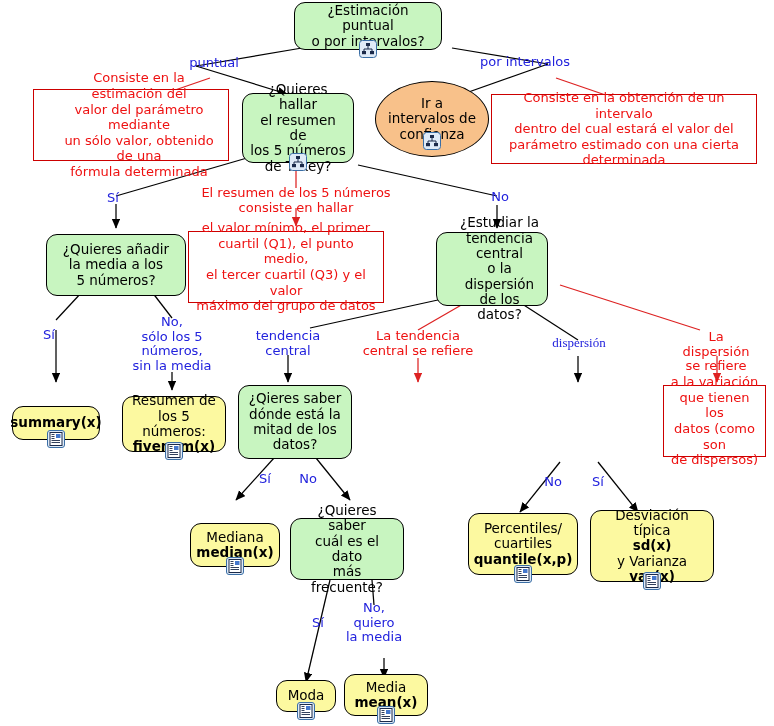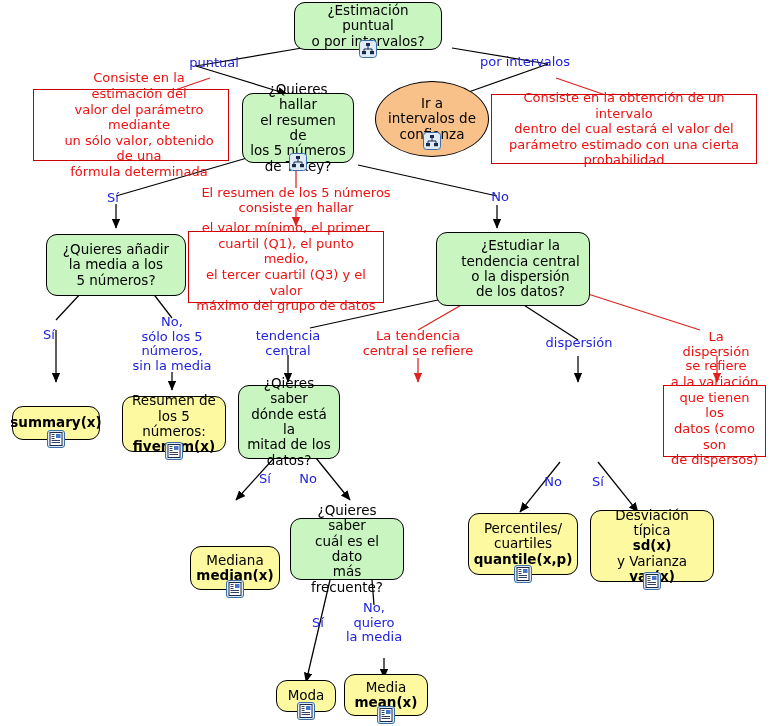--- a/index.html
+++ b/index.html
@@ -221,37 +221,37 @@
         <rect x="11" y="11" width="4" height="3.2" fill="#1b2a4a"></rect>
         <path d="M9,6 L9,9 M5,9 L13,9 M5,9 L5,11 M13,9 L13,11" stroke="#1b2a4a" stroke-width="1" fill="none"></path>
       </svg>
     </span>
   </div>
 
   <div class="node n-red" style="left:491px;top:94px;width:266px;height:70px;">
     <span class="txt">Consiste en la obtención de un intervalo
 dentro del cual estará el valor del
 parámetro estimado con una cierta
-probabilidad</span>
+determinada</span>
   </div>
 
   <div class="node n-green" style="left:46px;top:234px;width:140px;height:62px;">
     <span class="txt">¿Quieres añadir
 la media a los
 5 números?</span>
   </div>
 
   <div class="node n-red" style="left:188px;top:231px;width:196px;height:72px;">
     <span class="txt">el valor mínimo, el primer
 cuartil (Q1), el punto medio,
 el tercer cuartil (Q3) y el valor
 máximo del grupo de datos</span>
   </div>
 
-  <div class="node n-green" style="left:436px;top:232px;width:154px;height:74px;padding-left:22px;">
+  <div class="node n-green" style="left:436px;top:232px;width:112px;height:74px;padding-left:22px;">
     <span class="txt">¿Estudiar la
 tendencia central
 o la dispersión
 de los datos?</span>
   </div>
 
   <div class="node n-yellow" style="left:12px;top:406px;width:88px;height:34px;">
     <span class="txt mono-b">summary(x)</span>
     <span class="icon-wrap">
       <svg width="18" height="18" viewBox="0 0 18 18">
@@ -270,37 +270,37 @@
     <span class="icon-wrap">
       <svg width="18" height="18" viewBox="0 0 18 18">
         <rect x="0.5" y="0.5" width="17" height="17" rx="2.5" fill="#dfeaf7" stroke="#3a6ea5" stroke-width="1"></rect>
         <rect x="3" y="2.5" width="12" height="13" fill="#ffffff" stroke="#1b2a4a" stroke-width="1"></rect>
         <rect x="9" y="4" width="4.5" height="4" fill="#4477cc"></rect>
         <path d="M4.5,4.5 H7.5 M4.5,6.5 H7.5 M4.5,8.5 H7.5 M4.5,10.5 H13 M4.5,12.5 H13" stroke="#1b2a4a" stroke-width="0.9"></path>
       </svg>
     </span>
   </div>
 
-  <div class="node n-green" style="left:238px;top:385px;width:102px;height:74px;">
+  <div class="node n-green" style="left:238px;top:385px;width:114px;height:74px;">
     <span class="txt">¿Qieres saber
 dónde está la
 mitad de los
 datos?</span>
   </div>
 
 
 
   <div class="node n-red" style="left:663px;top:385px;width:103px;height:72px;">
     <span class="txt">a la variación
 que tienen los
 datos (como son
 de dispersos)</span>
   </div>
 
-  <div class="node n-yellow" style="left:190px;top:546px;width:90px;height:44px;">
+  <div class="node n-yellow" style="left:190px;top:523px;width:90px;height:44px;">
     <span class="txt">Mediana</span>
     <span class="txt mono-b">median(x)</span>
     <span class="icon-wrap">
       <svg width="18" height="18" viewBox="0 0 18 18">
         <rect x="0.5" y="0.5" width="17" height="17" rx="2.5" fill="#dfeaf7" stroke="#3a6ea5" stroke-width="1"></rect>
         <rect x="3" y="2.5" width="12" height="13" fill="#ffffff" stroke="#1b2a4a" stroke-width="1"></rect>
         <rect x="9" y="4" width="4.5" height="4" fill="#4477cc"></rect>
         <path d="M4.5,4.5 H7.5 M4.5,6.5 H7.5 M4.5,8.5 H7.5 M4.5,10.5 H13 M4.5,12.5 H13" stroke="#1b2a4a" stroke-width="0.9"></path>
       </svg>
     </span>
@@ -383,21 +383,21 @@
 sólo los 5
 números,
 sin la media</div>
 
   <div class="elabel blue" style="left:288px;top:329px;">tendencia
 central</div>
 
   <div class="elabel red" style="left:418px;top:329px;">La tendencia
 central se refiere</div>
 
-  <div class="elabel blue" style="left:579px;top:336px;">dispersión</div>
+  <div class="elabel blue" style="left:579px;top:336px;font-family:Liberation Serif, serif;">dispersión</div>
 
   <div class="elabel red" style="left:716px;top:330px;">La dispersión
 se refiere</div>
 
   <div class="elabel blue" style="left:265px;top:472px;">Sí</div>
 
   <div class="elabel blue" style="left:308px;top:472px;">No</div>
 
   <div class="elabel blue" style="left:553px;top:475px;">No</div>
 

